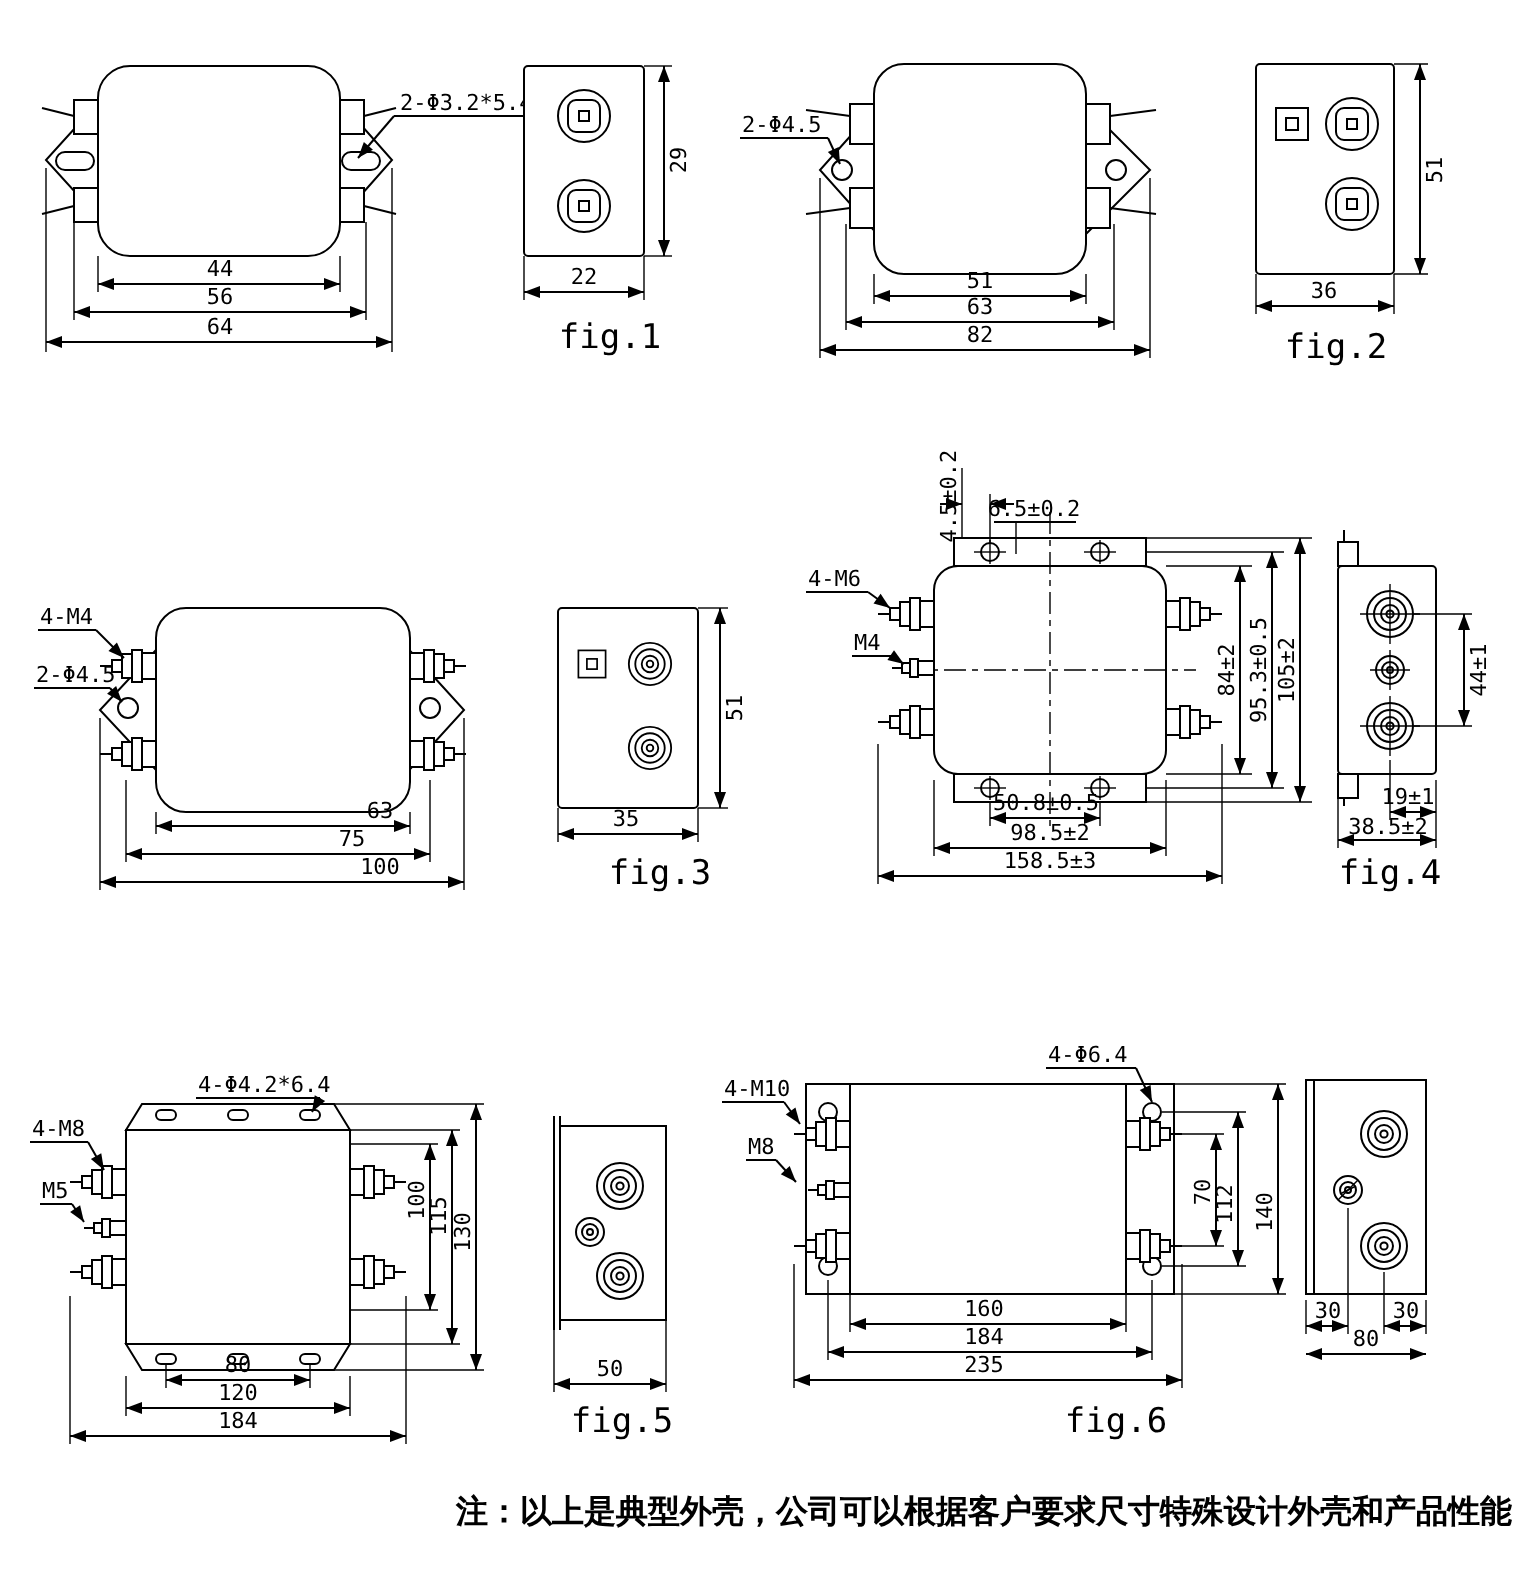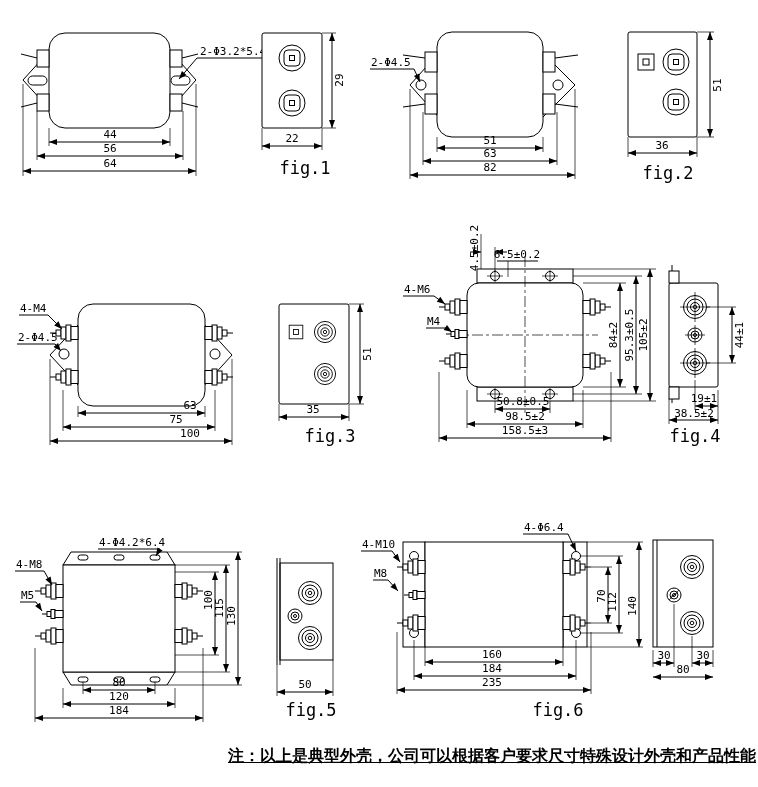--- a/index.html
+++ b/index.html
@@ -4,21 +4,21 @@
 <style>
   html,body{margin:0;padding:0;background:#fff;}
   .stage{position:relative;width:758px;height:787px;background:#fff;overflow:hidden;}
   svg{position:absolute;left:0;top:0;}
   .s  {stroke:#000;fill:none;stroke-width:1;}
   .sw {stroke:#000;fill:#fff;stroke-width:1;}
   .thin{stroke:#000;fill:none;stroke-width:0.7;}
   .cl {stroke:#000;fill:none;stroke-width:0.7;stroke-dasharray:11 3 3 3;}
   .dt {font:11px "DejaVu Sans Mono", monospace;fill:#000;}
   .cap{font:17px "DejaVu Sans Mono", monospace;fill:#000;}
-  .note{position:absolute;left:228px;top:746px;font:bold 16px "DejaVu Sans", sans-serif;color:#000;white-space:nowrap;text-decoration:underline;}
+  .note{position:absolute;left:228px;top:746px;font:bold 16px "DejaVu Sans", sans-serif;color:#000;white-space:nowrap;}
 </style>
 </head>
 <body>
 
 <div class="stage">
 <svg width="758" height="787" viewBox="0 0 758 787">
 <defs>
   <marker id="arr" markerWidth="9" markerHeight="8" viewBox="0 0 9 8" refX="8.5" refY="4" orient="auto-start-reverse">
     <path d="M0.5,1 L8.5,4 L0.5,7 Z" fill="#000"></path>
   </marker>

